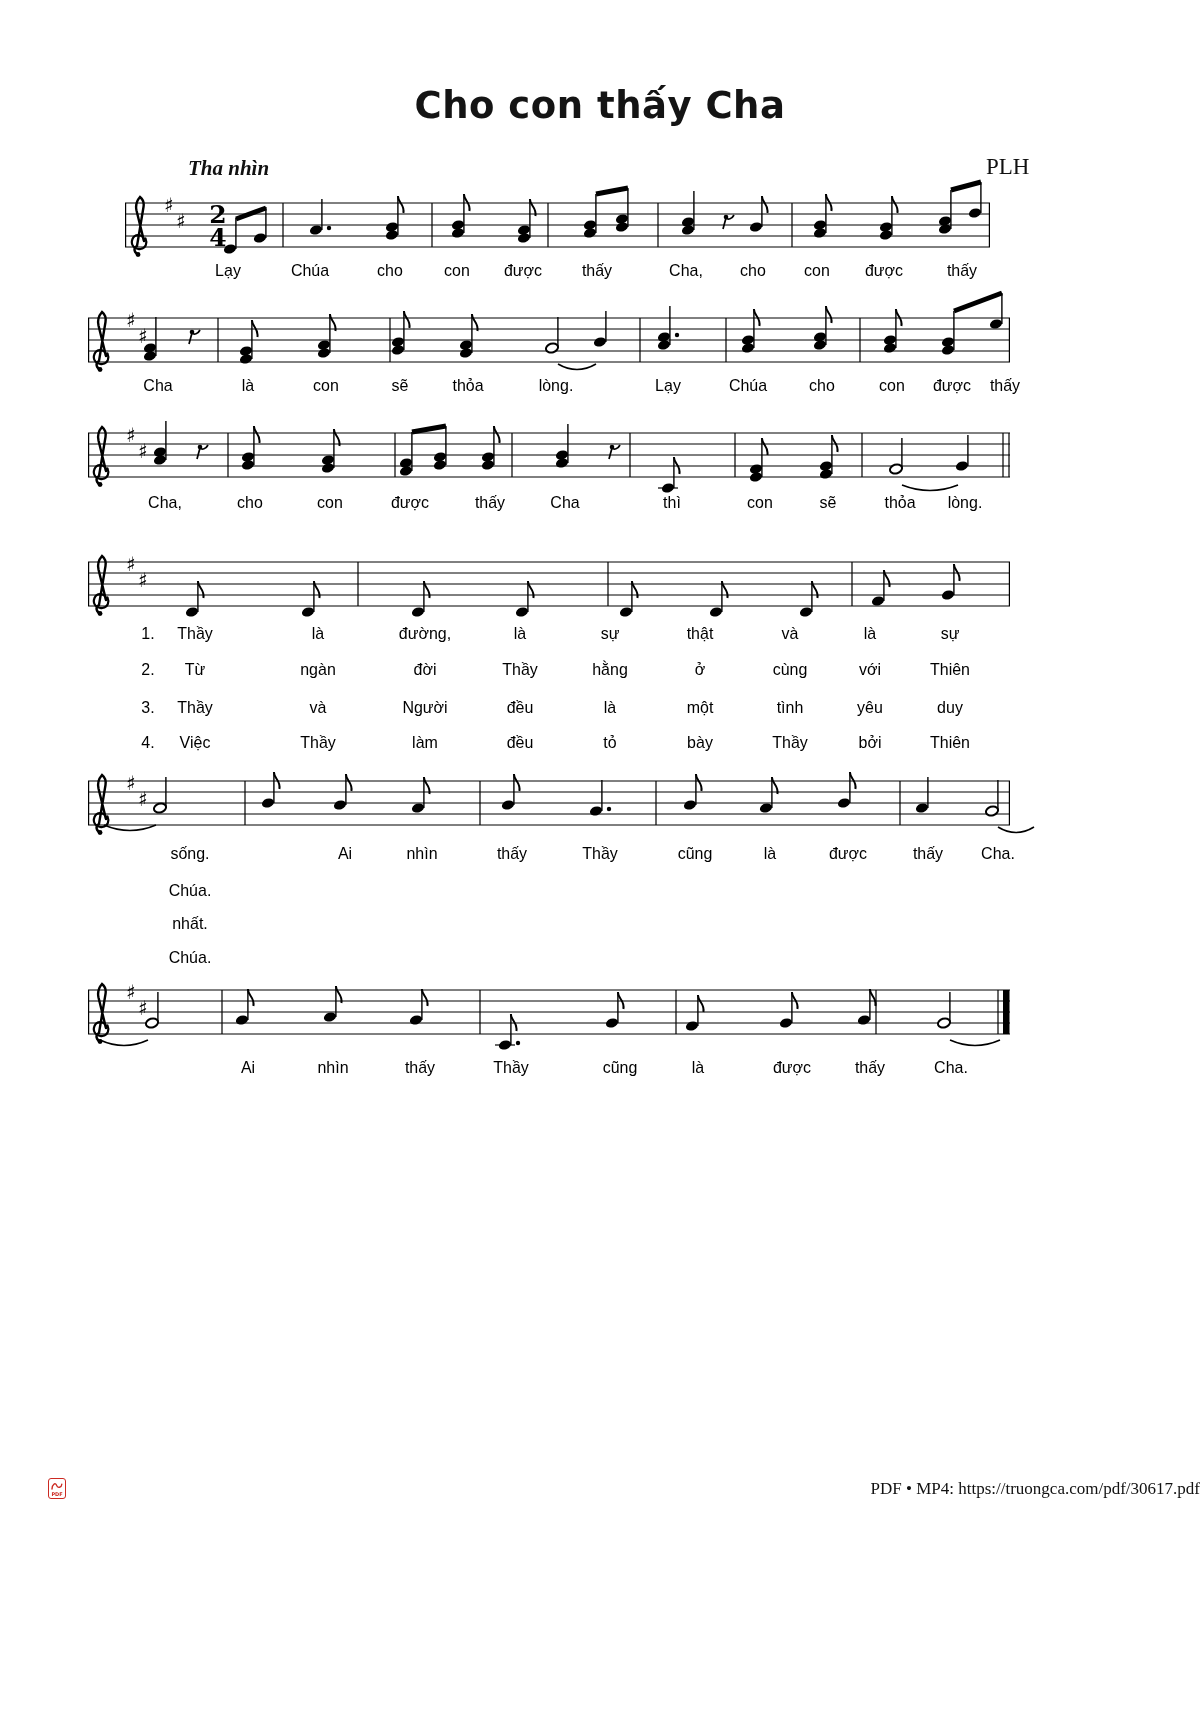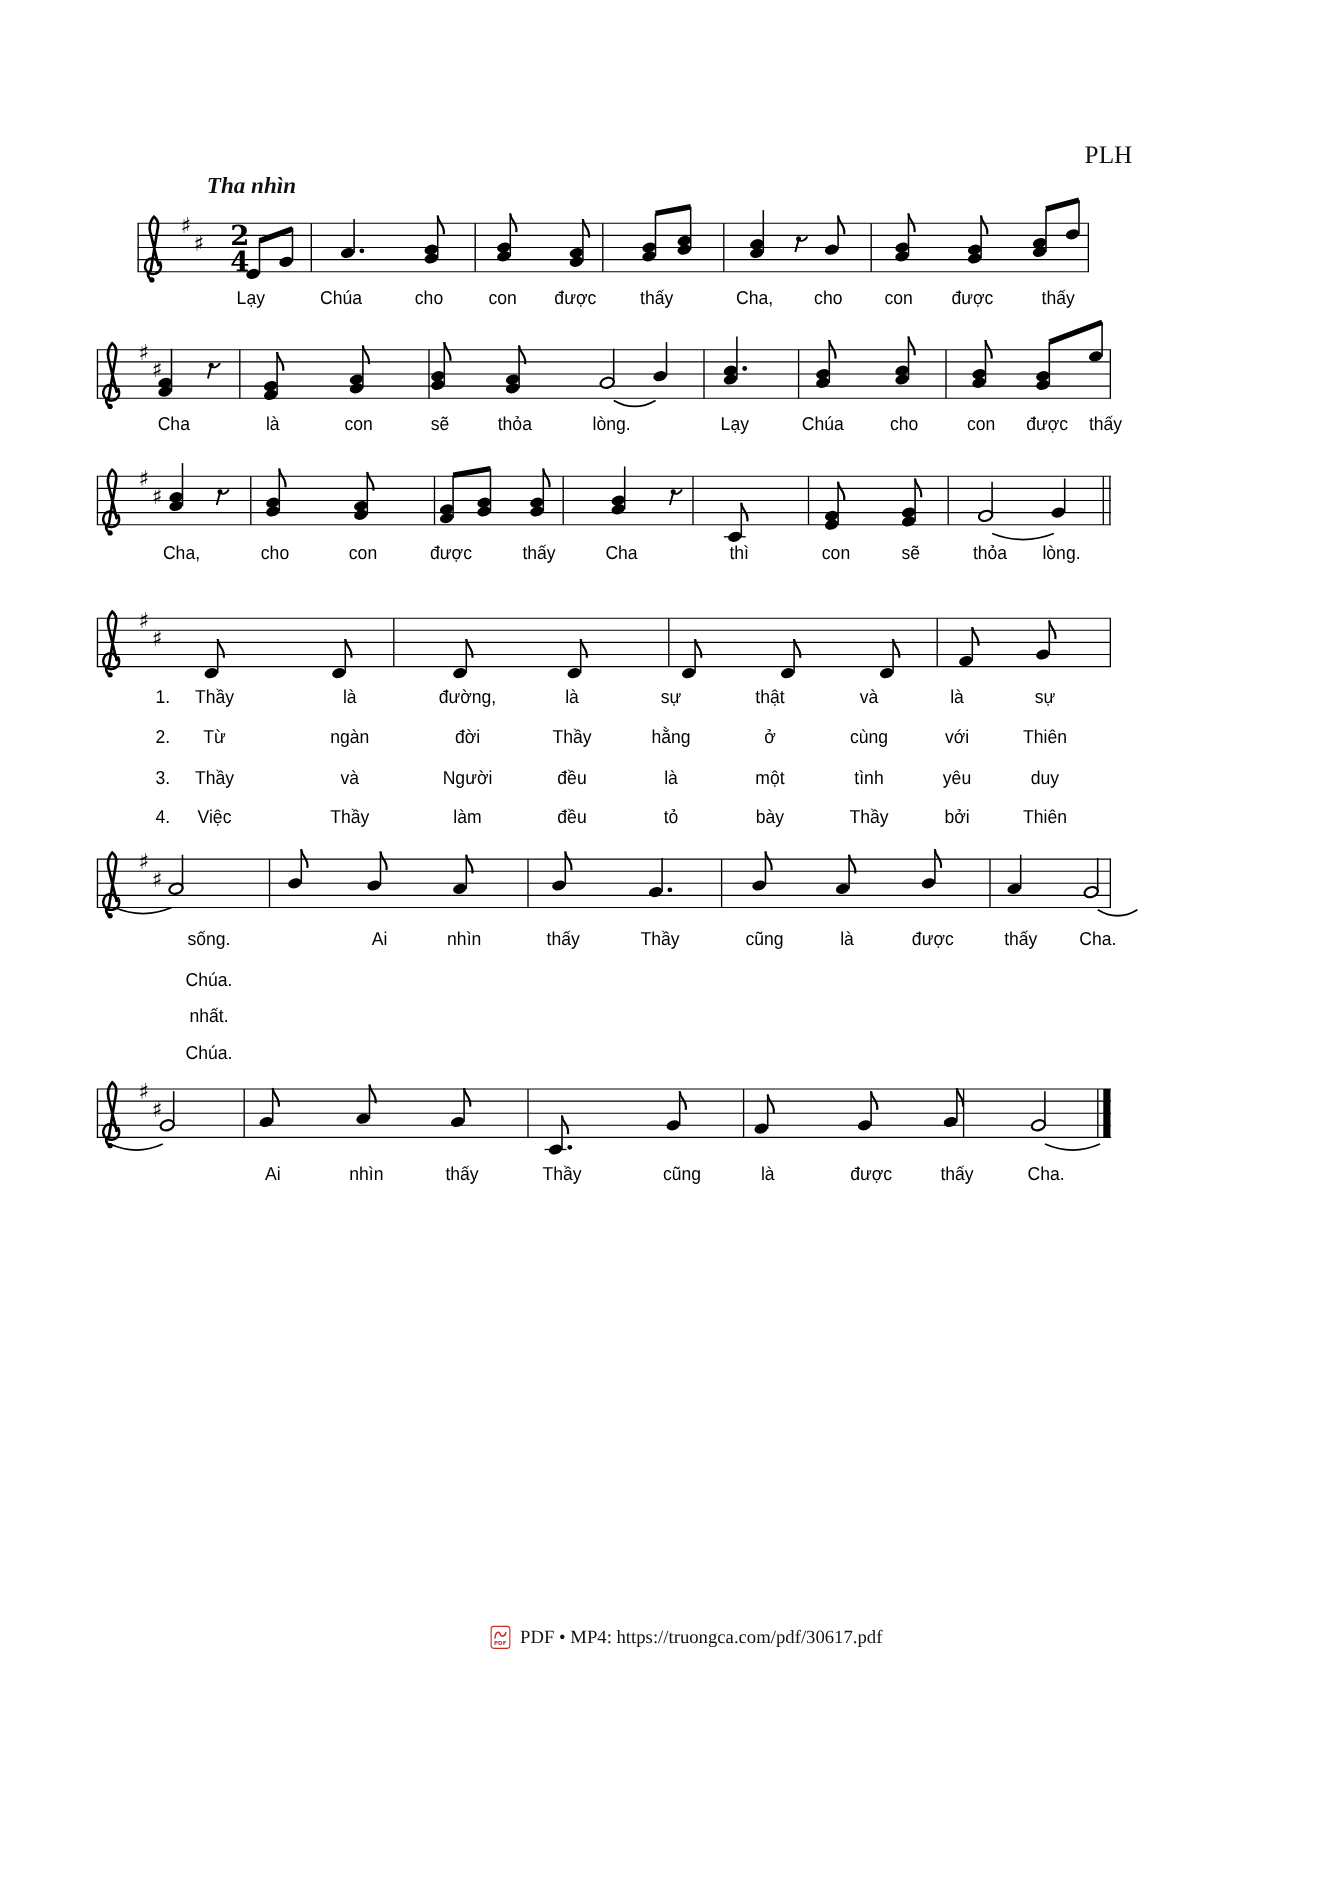--- a/index.html
+++ b/index.html
@@ -2,27 +2,27 @@
 <html><head>
 <meta charset="utf-8">
 <style>
   html,body{margin:0;padding:0;background:#ffffff;}
   .page{position:relative;width:1200px;height:1722px;background:#ffffff;overflow:hidden;
         font-family:"Liberation Sans",sans-serif;color:#000;}
   #score-svg{position:absolute;top:0;left:0;}
   .title{position:absolute;top:84px;left:0;right:0;margin:0;text-align:center;
          font-family:"DejaVu Sans",sans-serif;font-weight:bold;font-size:37px;
          letter-spacing:0.5px;color:#141414;}
-  .composer{position:absolute;top:128px;left:986px;font-family:"Liberation Serif",serif;
+  .composer{position:absolute;top:154px;left:986px;font-family:"Liberation Serif",serif;
             font-size:23px;color:#111;}
   .tempo{position:absolute;top:156px;left:188px;font-family:"Liberation Serif",serif;
          font-style:italic;font-weight:bold;font-size:21px;color:#111;}
   .lyric{position:absolute;transform:translateX(-50%) scaleX(0.94);transform-origin:center;
          font-size:17px;line-height:17px;white-space:nowrap;color:#000;}
-  .footer{position:absolute;top:1478px;left:0;right:0;display:flex;justify-content:center;
+  .footer{position:absolute;top:1478px;left:0;right:0;display:flex;justify-content:space-between;
           align-items:center;gap:9px;padding-left:48px;}
   .footer-text{font-family:"Liberation Serif",serif;font-size:17px;color:#111;}
   .pdficon{width:18px;height:21px;border:1.3px solid #cc2a22;border-radius:3px;background:#fff;
            display:flex;flex-direction:column;align-items:center;justify-content:space-between;
            padding:2px 1px 1px 1px;box-sizing:border-box;}
   .pdflabel{font-size:5px;font-weight:bold;color:#cc2a22;line-height:5px;
             font-family:"DejaVu Sans",sans-serif;}
 </style>
 </head>
 <body>
@@ -530,20 +530,21 @@
           <path d="M 869.9 989 c 0 7 7 8 5.5 17" fill="none" stroke="#000" stroke-width="2"></path>
         </g>
         <g>
           <ellipse cx="944" cy="1023" rx="6.2" ry="4.4" transform="rotate(-18 944 1023)" fill="#fff" stroke="#000" stroke-width="2"></ellipse>
           <line x1="949.9" y1="1023" x2="949.9" y2="992" stroke="#000" stroke-width="1.4"></line>
         </g>
         <path d="M 100 1040 Q 124 1051 148 1040" fill="none" stroke="#000" stroke-width="1.6"></path>
         <path d="M 950 1040 Q 975 1051 1000 1040" fill="none" stroke="#000" stroke-width="1.6"></path>
       </g>
     </svg>
+  <h1 class="title">Cho con thấy Cha</h1>
   <div class="composer">PLH</div>
   <div class="tempo">Tha nhìn</div>
   <div id="lyrics-layer">
       <span class="lyric" style="left: 228px; top: 262px;">Lạy</span>
       <span class="lyric" style="left: 310px; top: 262px;">Chúa</span>
       <span class="lyric" style="left: 390px; top: 262px;">cho</span>
       <span class="lyric" style="left: 457px; top: 262px;">con</span>
       <span class="lyric" style="left: 523px; top: 262px;">được</span>
       <span class="lyric" style="left: 597px; top: 262px;">thấy</span>
       <span class="lyric" style="left: 686px; top: 262px;">Cha,</span>

